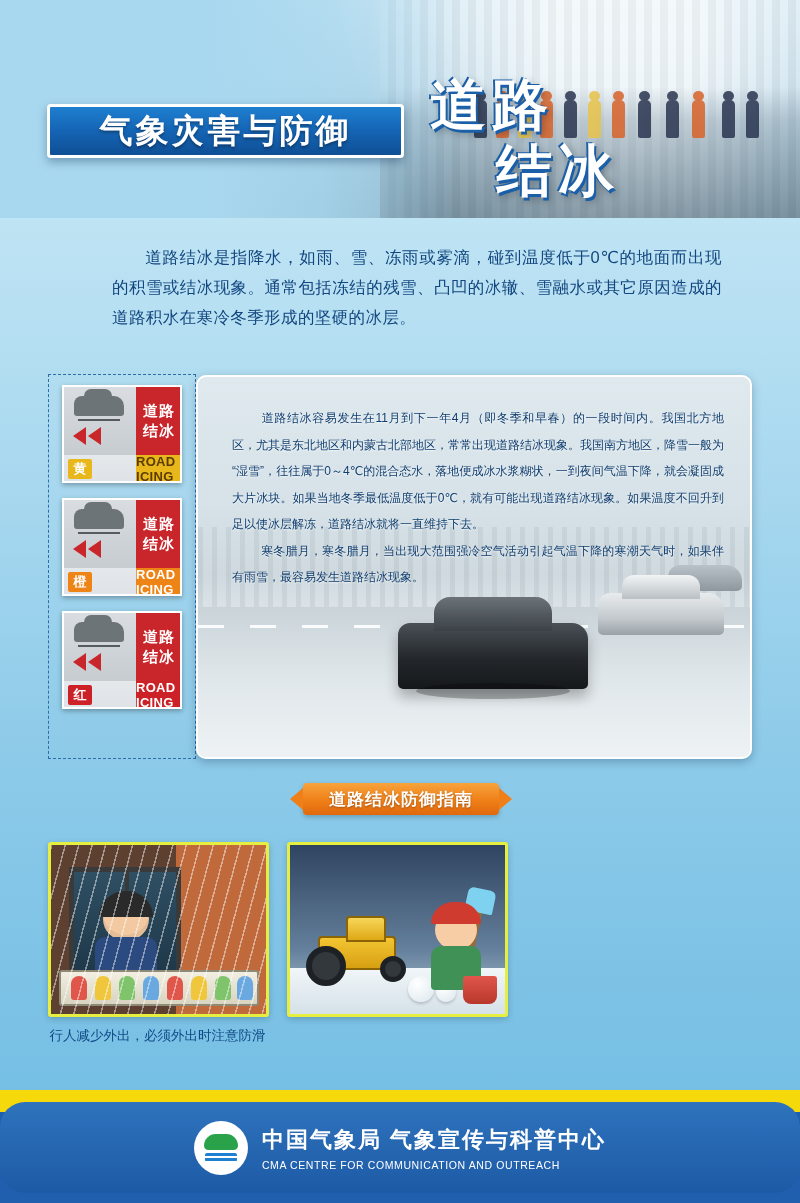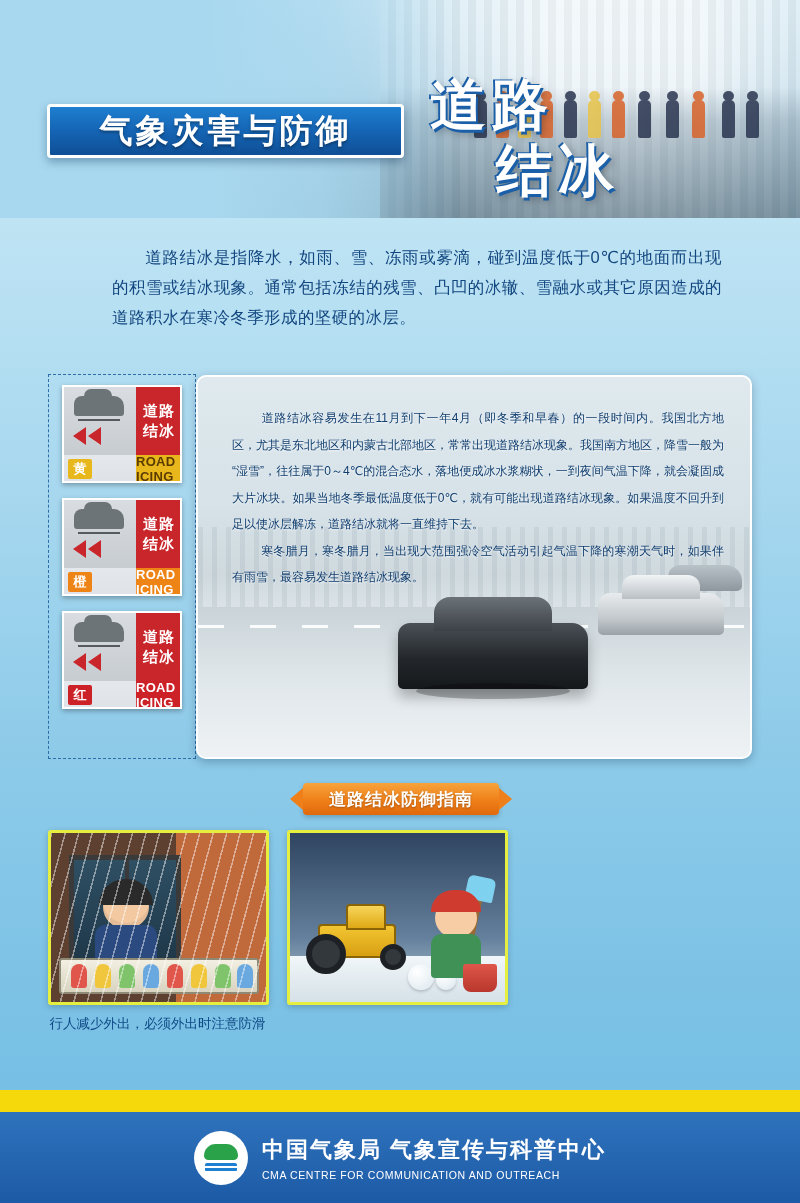--- a/index.html
+++ b/index.html
@@ -244,21 +244,21 @@
     border-top: 11px solid transparent; border-bottom: 11px solid transparent;
   }
   .ribbon::before{ left:-13px; border-right: 13px solid #ef7f18; }
   .ribbon::after{ right:-13px; border-left: 13px solid #ef7f18; }
 
   
   .cards {
     position: absolute; left: 48px; top: 830px; width: 704px; height: 230px;
     display: flex; gap: 20px;
   }
-  .card { width: 219px; }
+  .card { width: 219px; margin-top: 12px; }
   .card .art {
     width: 221px; height: 175px;
     border: 3px solid #e6ef3f;
     border-radius: 3px;
     overflow: hidden;
     position: relative;
     box-shadow: 0 2px 6px rgba(0,0,0,.2);
   }
   .card .cap {
     margin-top: 8px;
@@ -317,23 +317,23 @@
   .a3-bucket { position:absolute; right: 8px; bottom: 10px; width: 34px; height: 28px;
     background: linear-gradient(180deg,#e0564a,#b8372c); border-radius: 3px 3px 8px 8px; }
 
   
   .footer {
     position:absolute; left:0; bottom: 0; width: 800px; height: 113px;
     background: linear-gradient(180deg, #f5d70b 0%, #f3d209 6%, #1f5fae 6% 100%);
   }
   .footer-yellow { position:absolute; left:0; top:0; width:800px; height: 22px; background:#f6d90b; }
   .footer-inner {
-    position:absolute; left: 0; top: 22px; width: 800px; height: 91px;
+    position:absolute; left: 0; top: 12px; width: 800px; height: 91px;
     background: linear-gradient(180deg, #2f73bd 0%, #1d5aa6 100%);
-    display:flex; align-items:center; justify-content:center; gap: 14px;
+    display:flex; align-items:center; justify-content:center; gap: 14px; border-radius: 25px;
   }
   .cma-logo { width: 54px; height: 54px; border-radius: 50%; background:#ffffff;
     display:flex; align-items:center; justify-content:center; position:relative; }
   .cma-logo::before{
     content:""; position:absolute; width: 34px; height: 16px; top: 13px;
     background:#2aa24a; border-radius: 16px 16px 6px 6px;
   }
   .cma-logo::after{
     content:""; position:absolute; width: 32px; height: 9px; bottom: 13px;
     background: repeating-linear-gradient(180deg, #1f7fd0 0 3px, #ffffff 3px 5px);

